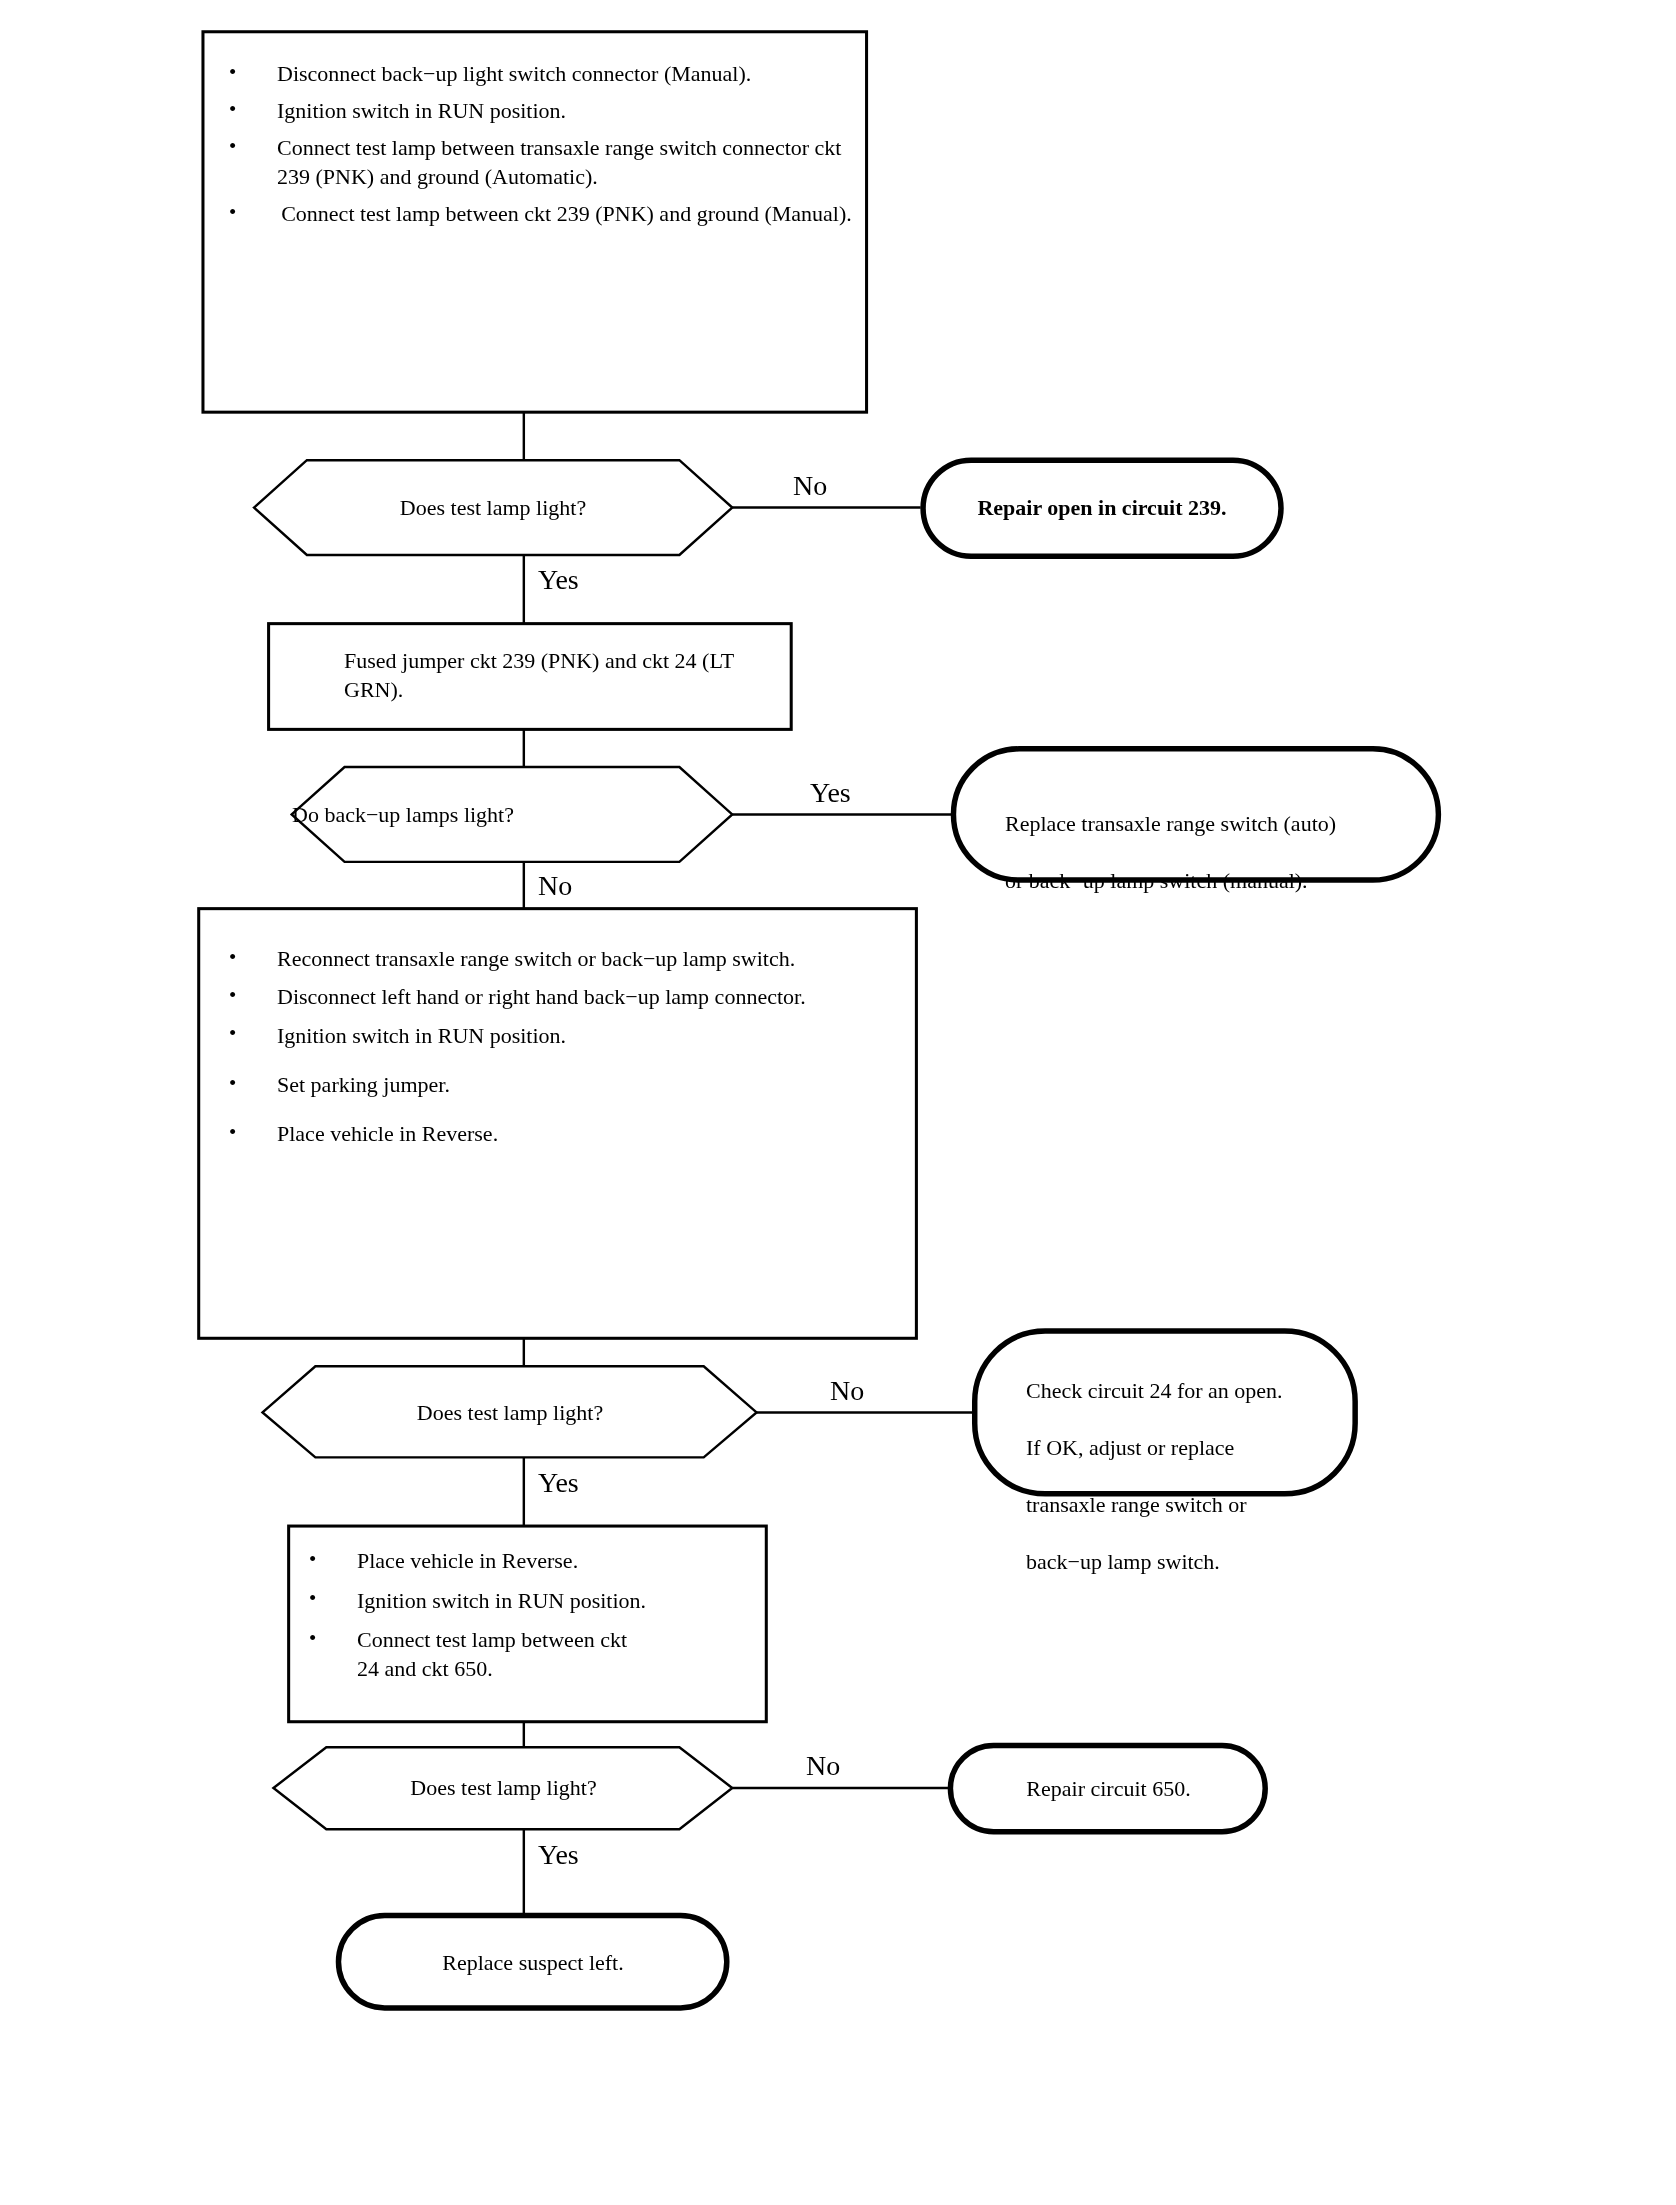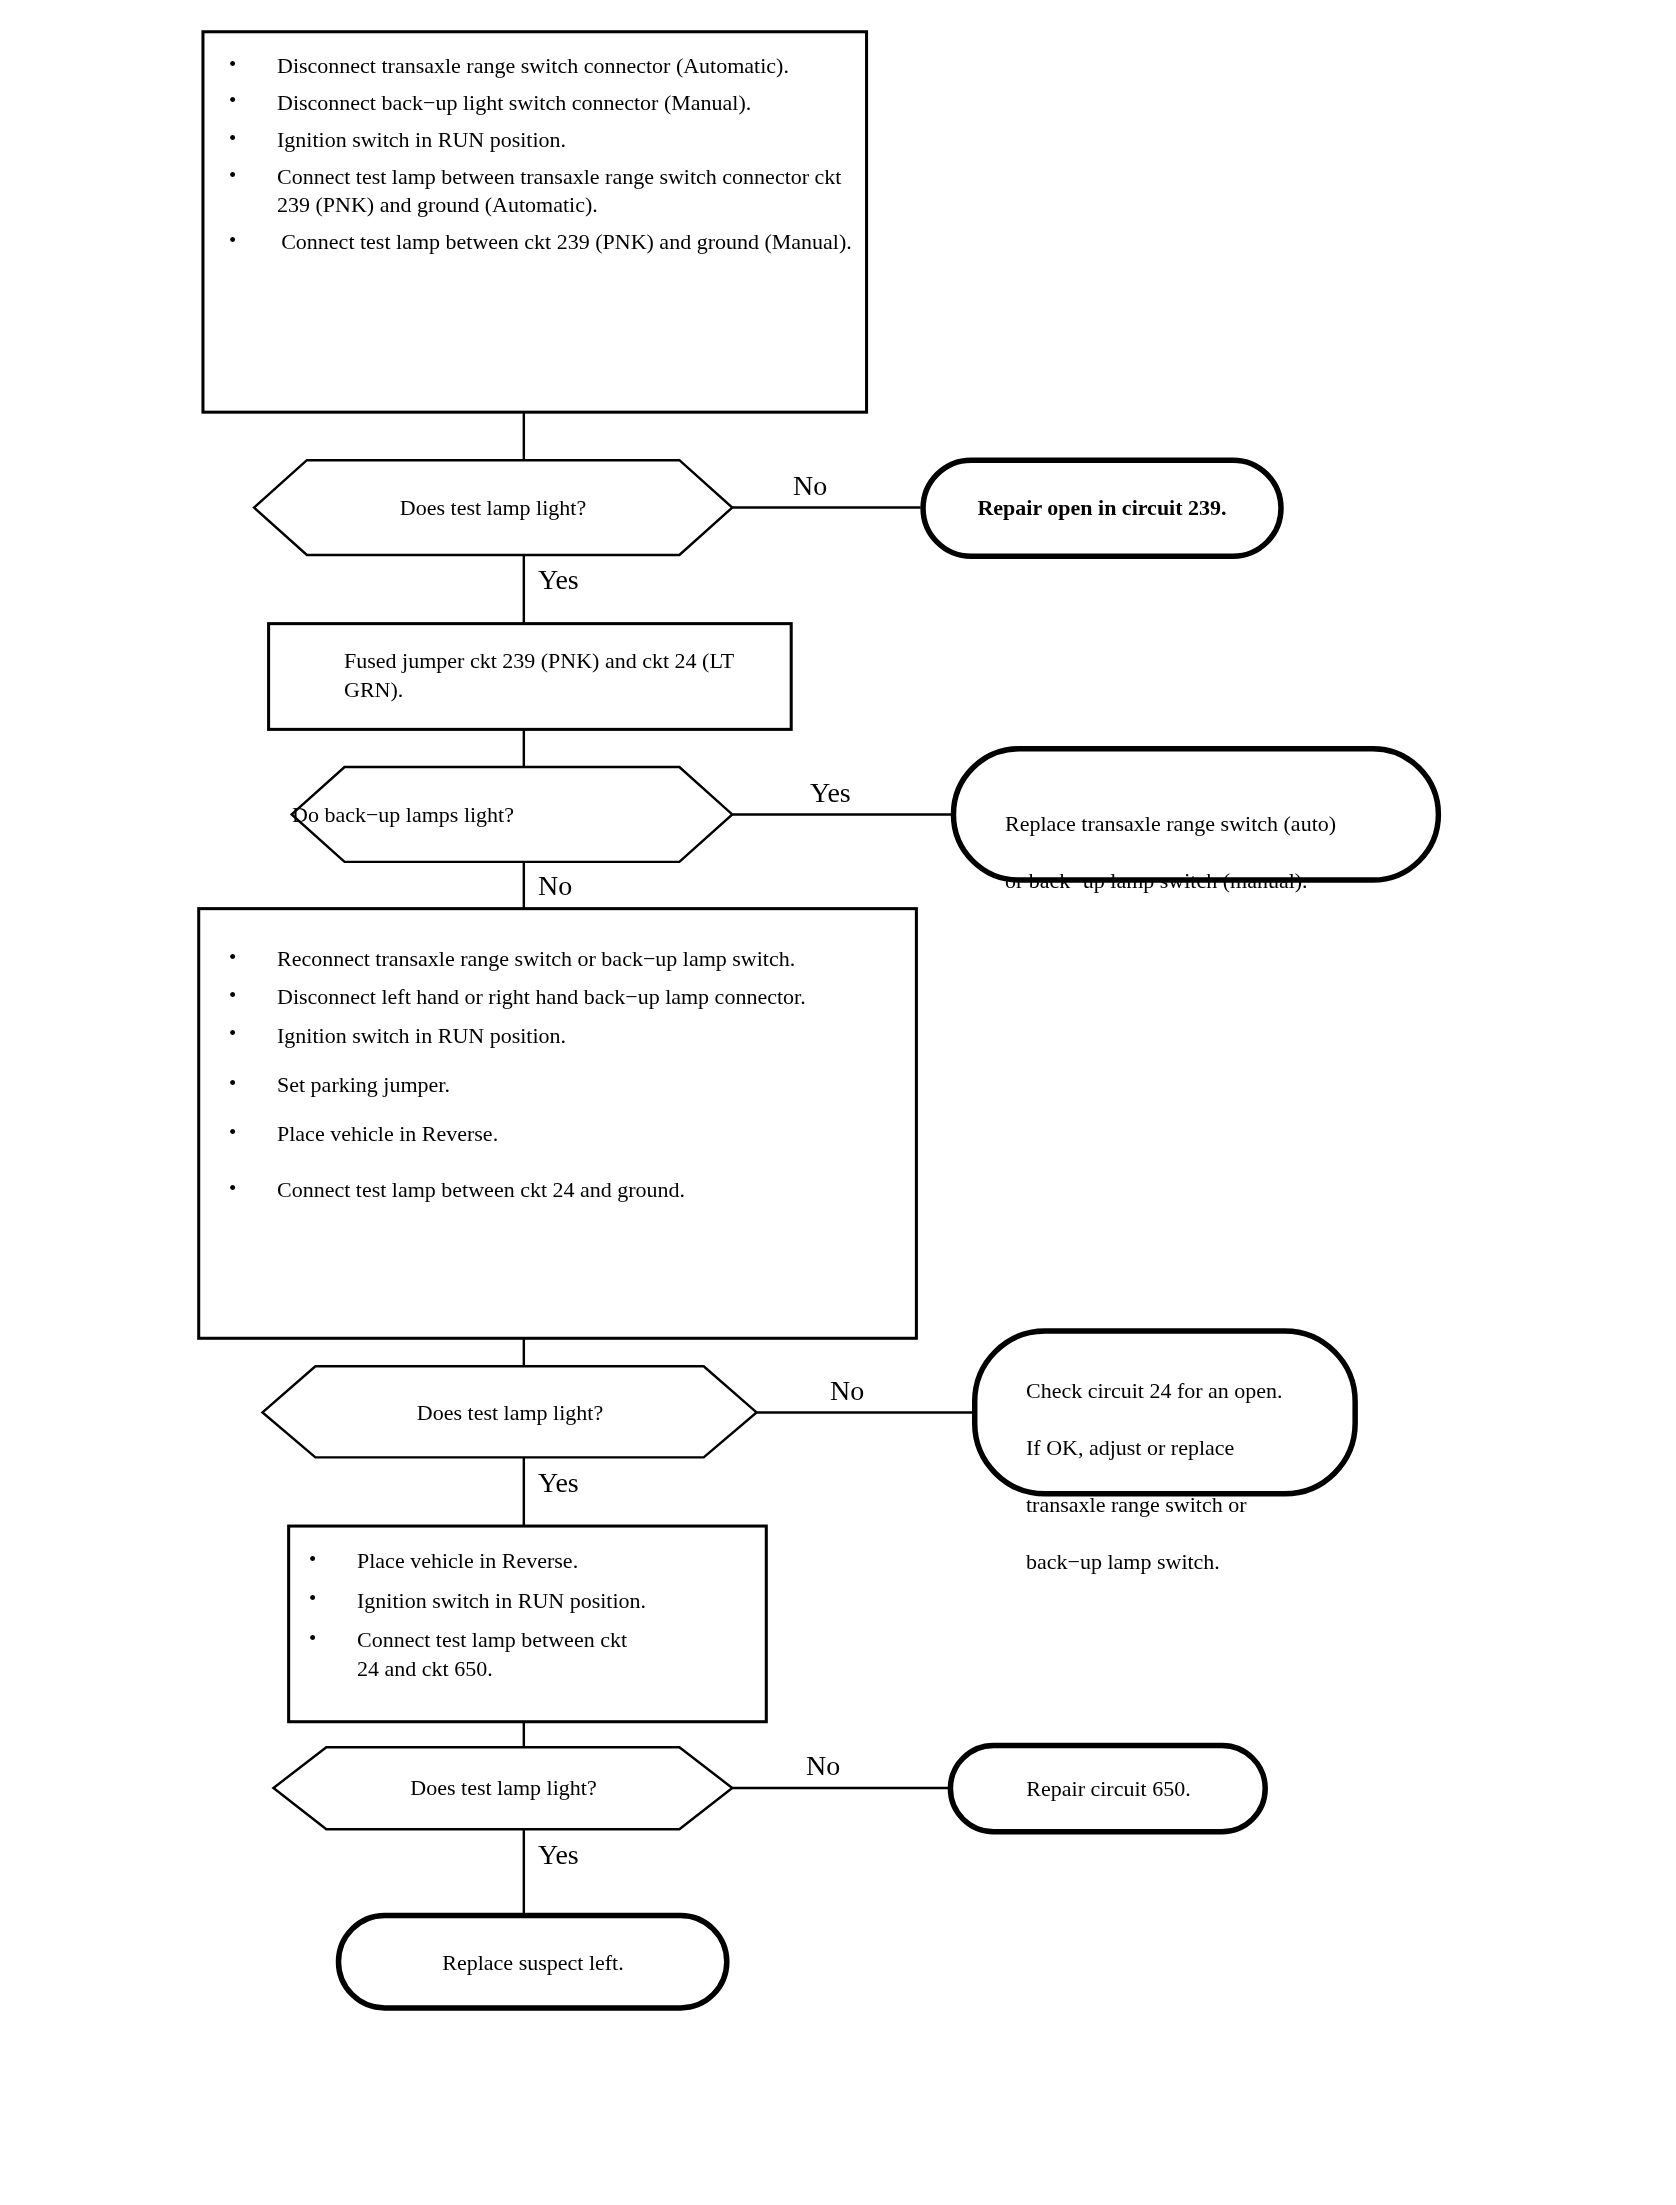--- a/index.html
+++ b/index.html
@@ -125,21 +125,20 @@
     <rect class="process-box" x="475" y="2511" width="786" height="322"></rect>
 
     <polygon class="decision-hex" points="450,2942 537,2875 1118,2875 1205,2942 1118,3010 537,3010"></polygon>
 
     <rect class="terminal-pill" x="1564" y="2872" width="518" height="142" rx="71" ry="71"></rect>
 
     <rect class="terminal-pill" x="557" y="3152" width="639" height="152" rx="76" ry="76"></rect>
   </svg>
 
   <ul class="bullet-list" style="left:224px; top:52px; width:632px;">
-    <li>Disconnect transaxle range switch connector (Automatic).</li>
     <li style="margin-top:8px;">Disconnect back−up light switch connector (Manual).</li>
     <li style="margin-top:8.5px;">Ignition switch in RUN position.</li>
     <li style="margin-top:8.5px;">Connect test lamp between transaxle range switch connector ckt 239 (PNK) and ground (Automatic).</li>
     <li style="margin-top:8.5px;text-align:center;">Connect test lamp between ckt 239 (PNK) and ground (Manual).</li>
   </ul>
 
   <div class="txt body-text" style="left:254px; top:494px; width:478px; text-align:center;">Does test lamp light?</div>
   <div class="txt branch-label" style="left:793px; top:468px;">No</div>
   <div class="txt branch-label" style="left:538px; top:562px;">Yes</div>
 
@@ -155,21 +154,20 @@
     <span>Replace transaxle range switch (auto)</span><br>
     <span>or back−up lamp switch (manual).</span>
   </div>
 
   <ul class="bullet-list" style="left:224px; top:945px; width:675px;">
     <li>Reconnect transaxle range switch or back−up lamp switch.</li>
     <li style="margin-top:9.7px;">Disconnect left hand or right hand back−up lamp connector.</li>
     <li style="margin-top:9.7px;">Ignition switch in RUN position.</li>
     <li style="margin-top:20.7px;">Set parking jumper.</li>
     <li style="margin-top:20.7px;">Place vehicle in Reverse.</li>
-    <li style="margin-top:27px;">Connect test lamp between ckt 24 and ground.</li>
   </ul>
 
   <div class="txt body-text" style="left:263px; top:1399px; width:494px; text-align:center;">Does test lamp light?</div>
   <div class="txt branch-label" style="left:830px; top:1373px;">No</div>
   <div class="txt branch-label" style="left:538px; top:1465px;">Yes</div>
 
   <div class="txt body-text" style="left:1004px; top:1348px; width:346px;">
     <span>Check circuit 24 for an open.</span><br>
     <span>If OK, adjust or replace</span><br>
     <span>transaxle range switch or</span><br>

